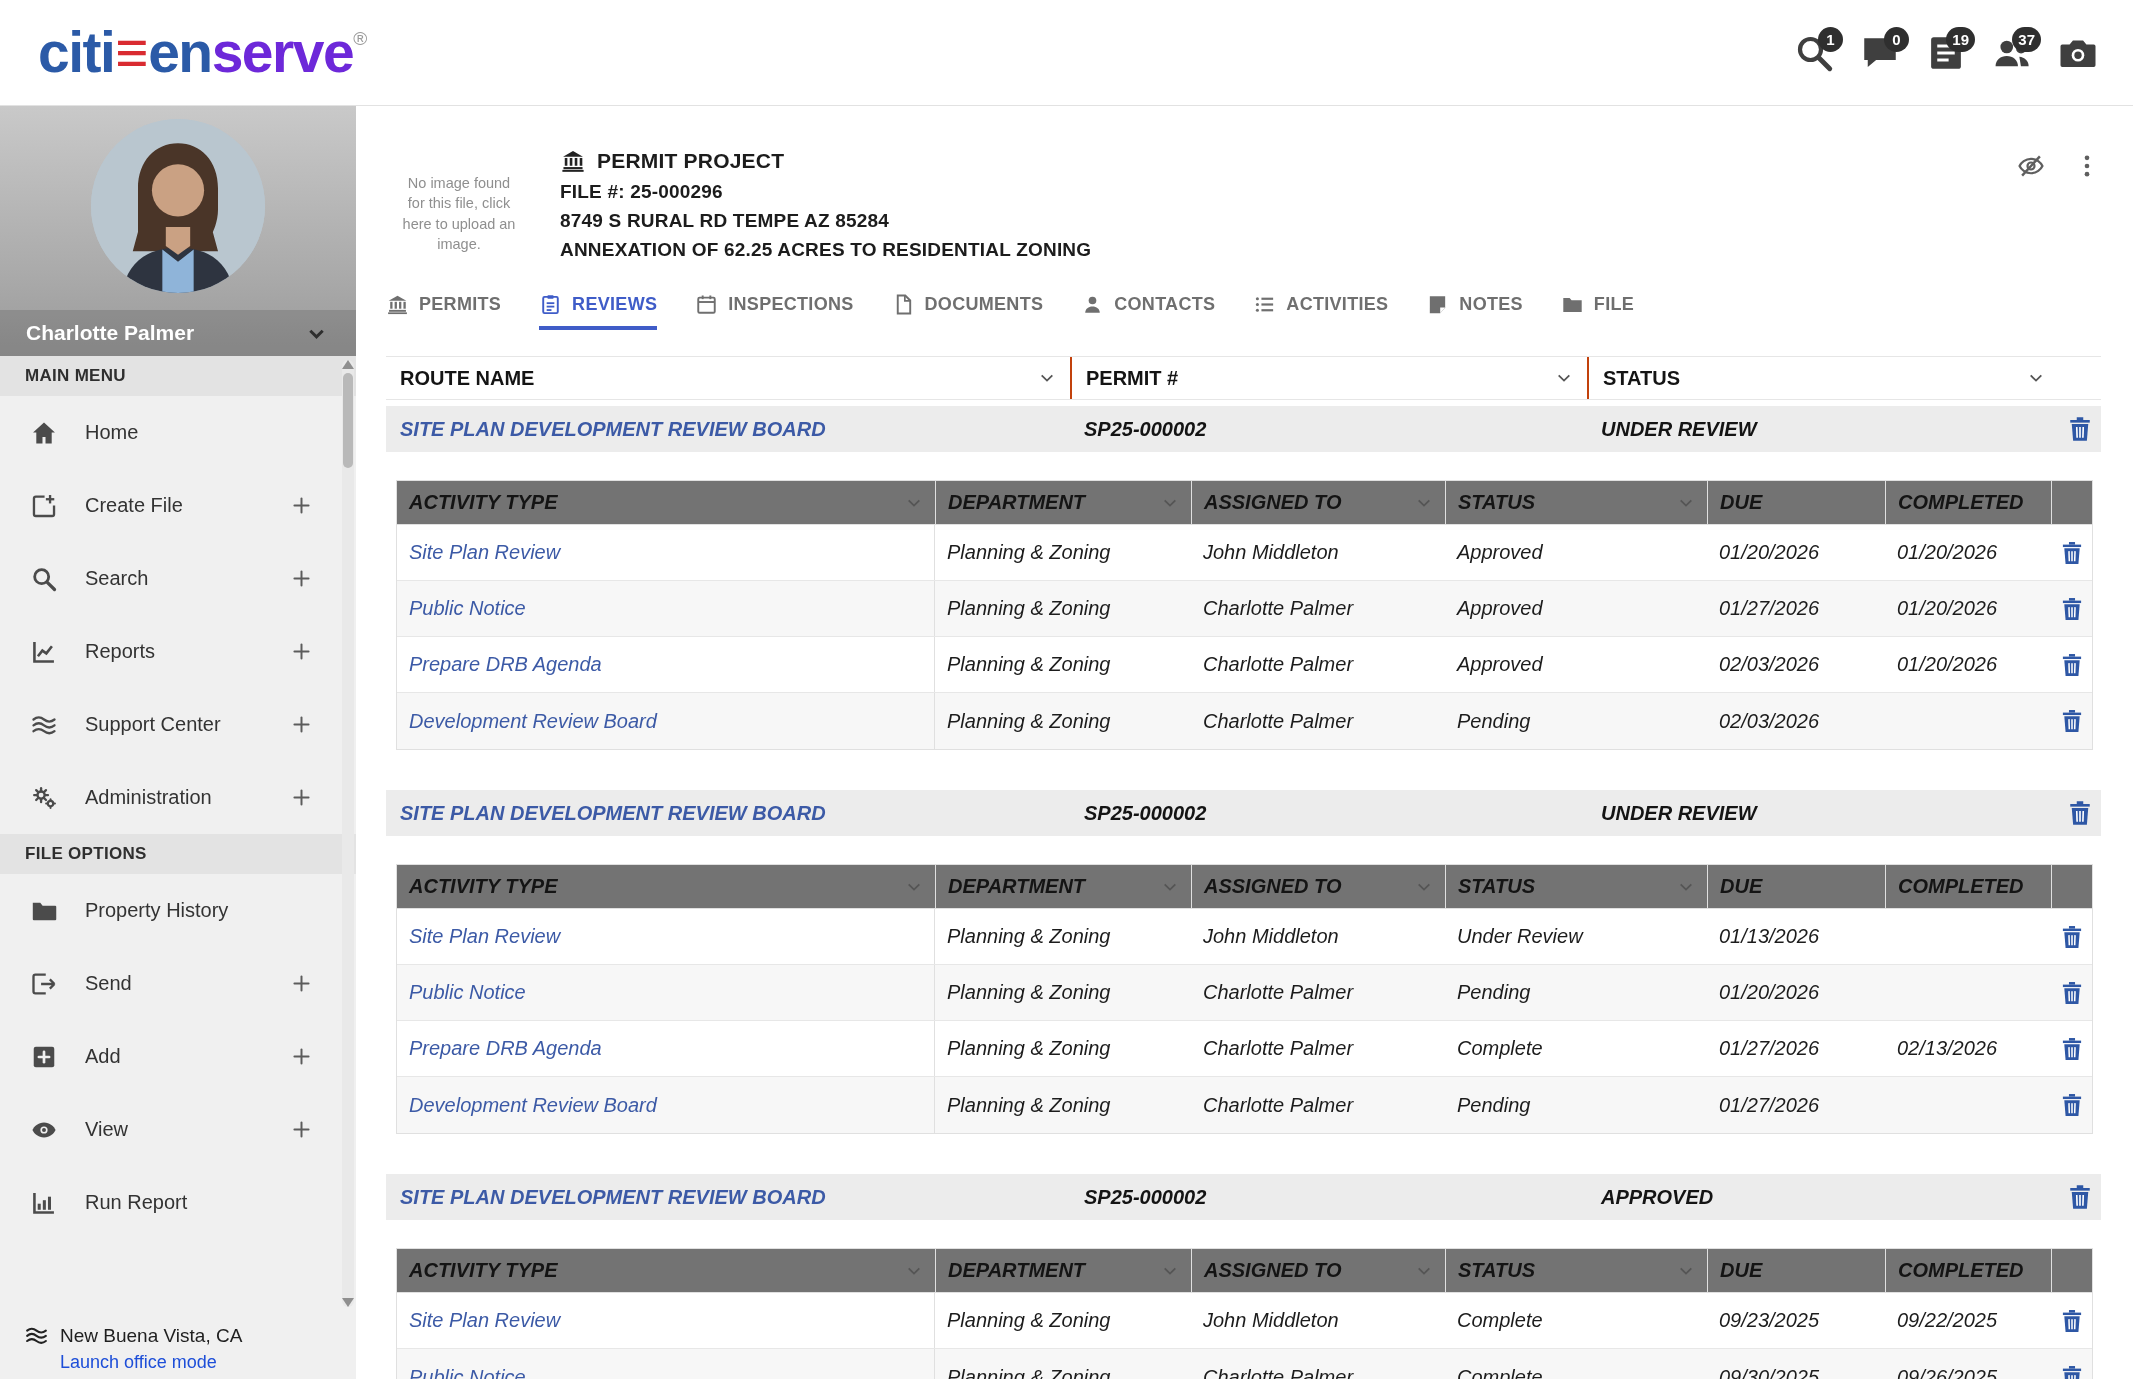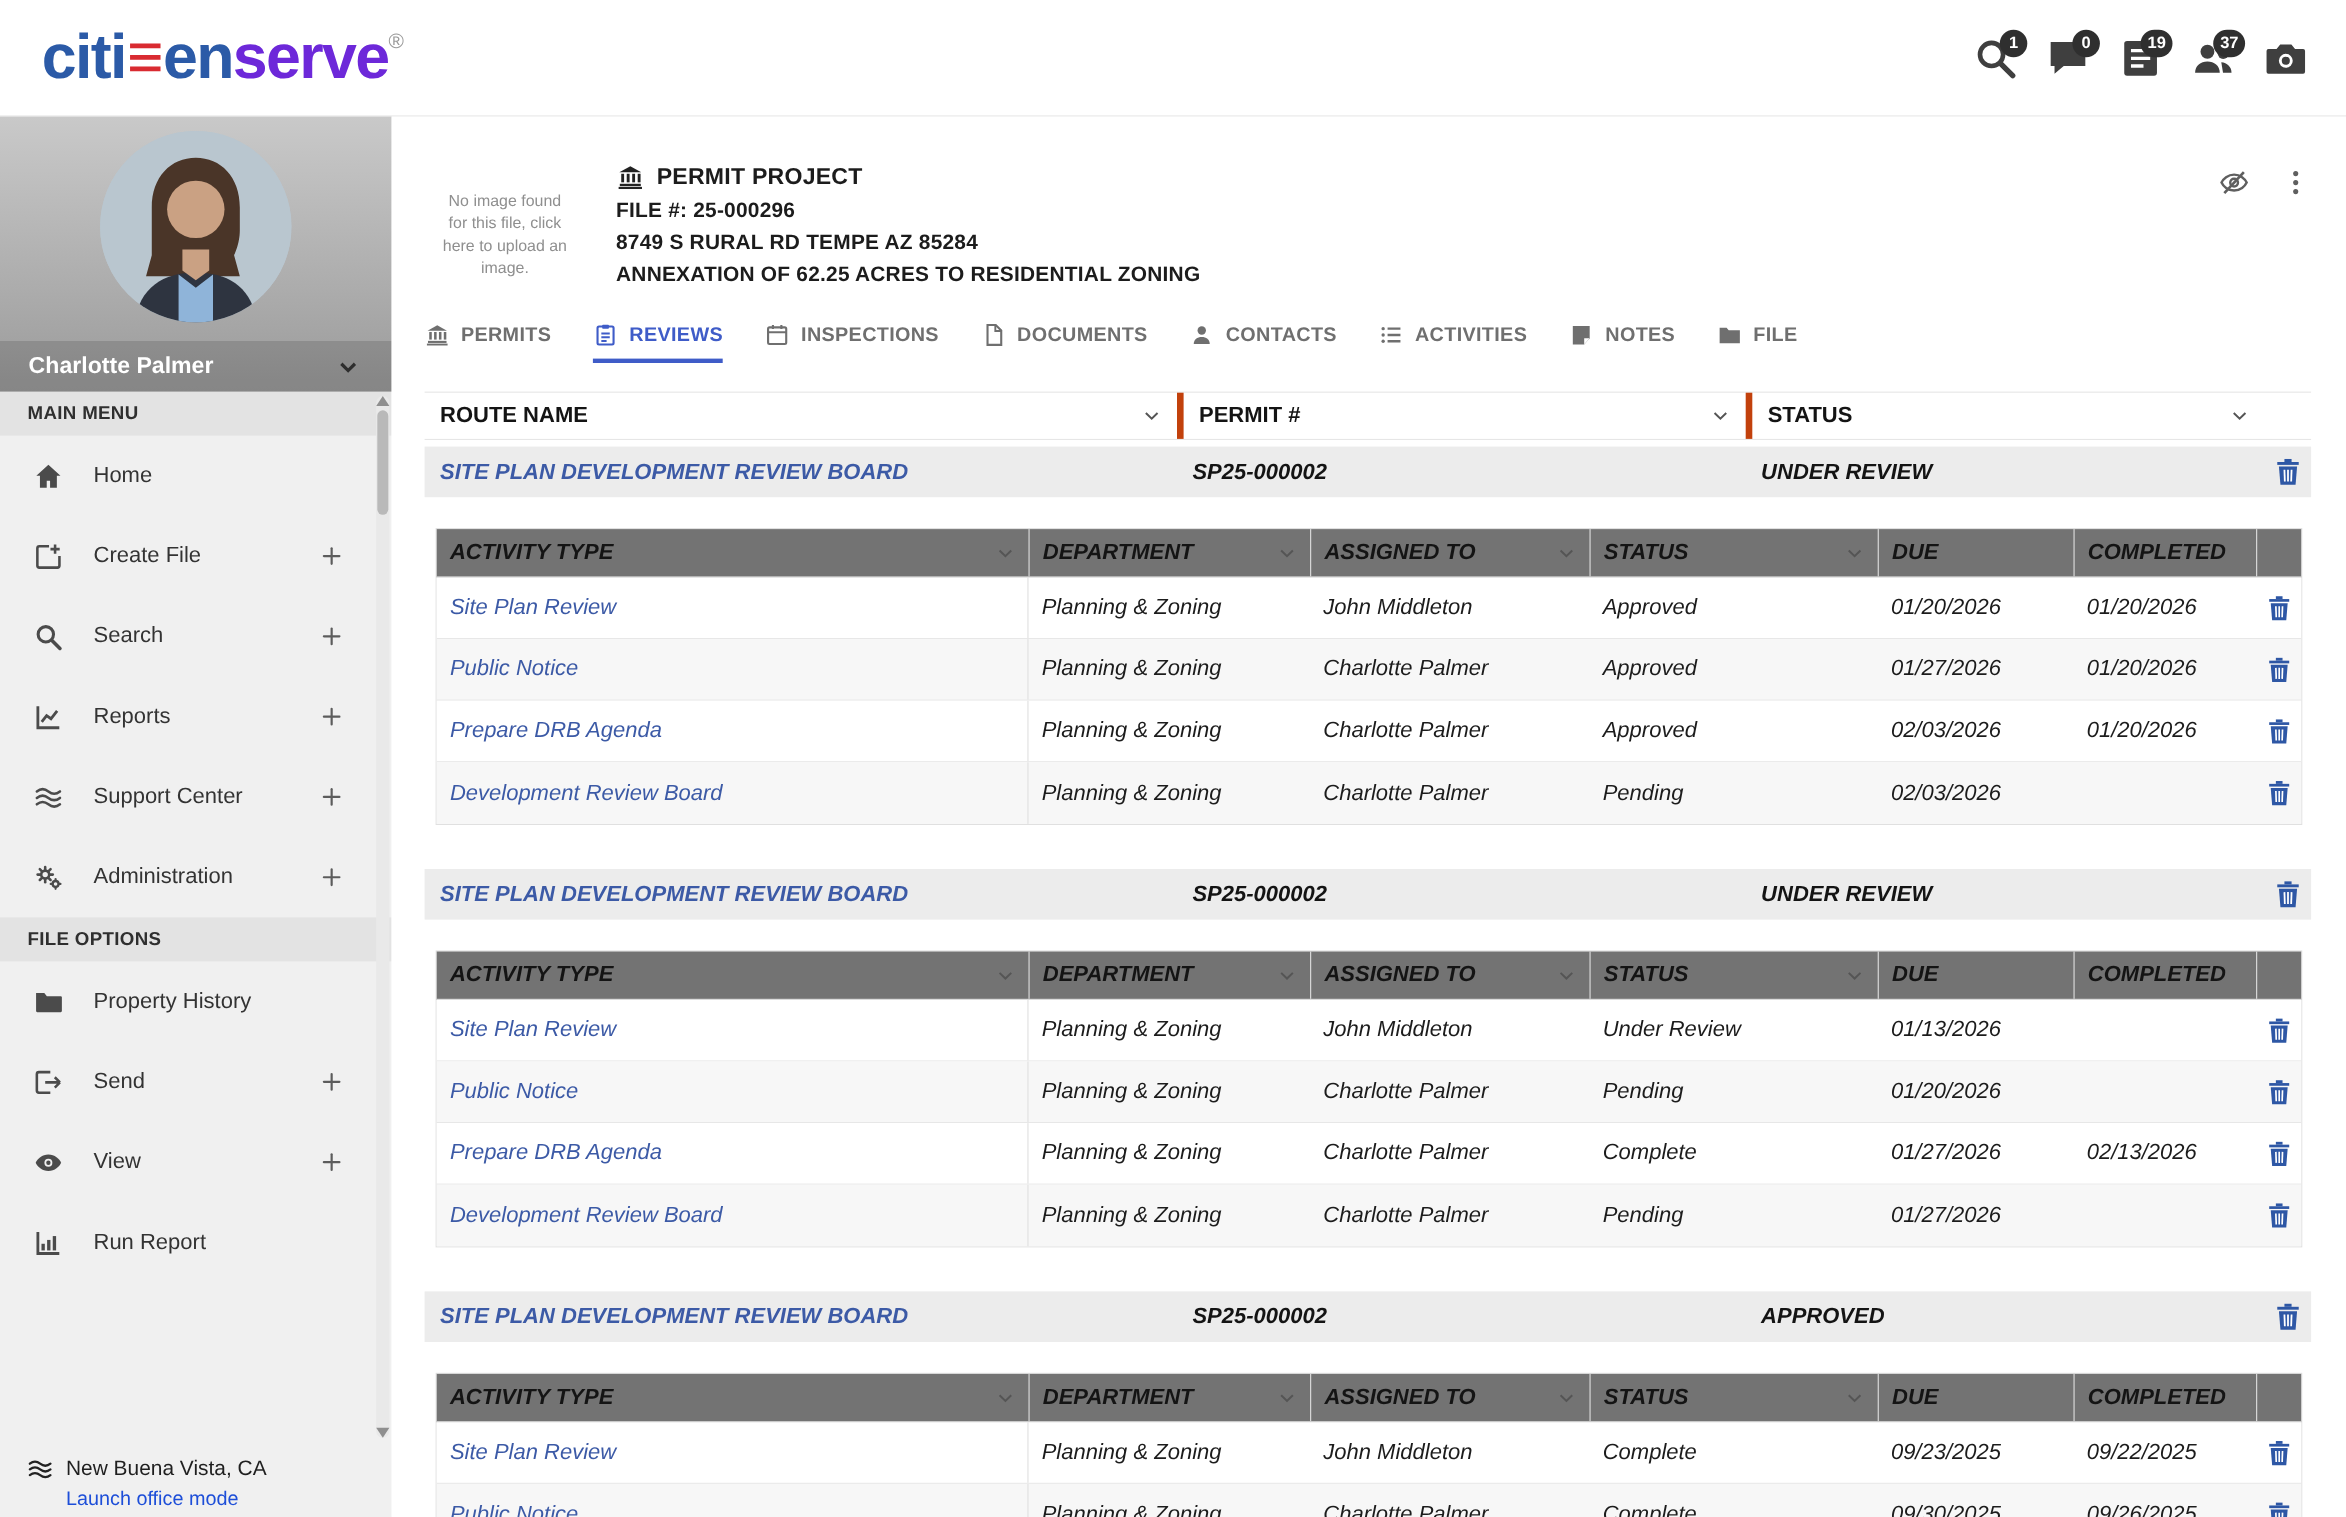--- a/index.html
+++ b/index.html
@@ -66,21 +66,21 @@
 .tabs{margin-top:32px;display:flex;gap:38px;align-items:flex-end;}
 .tab{display:flex;align-items:center;gap:10px;padding-bottom:10px;color:#6f6f6f;cursor:pointer;border-bottom:4px solid transparent;}
 .tab-icon{width:23px;height:23px;}
 .tab-label{font-size:18px;font-weight:bold;letter-spacing:.3px;}
 .tab.active{color:#3f5cc8;border-bottom-color:#3f5cc8;}
 
 
 .outer-header{margin-top:26px;display:grid;grid-template-columns:684px 517px 472px 1fr;height:44px;
   align-items:center;border-top:1px solid #e6e6e6;border-bottom:1px solid #e6e6e6;}
 .ohcell{display:flex;align-items:center;height:100%;padding:0 12px 0 14px;}
-.ohcell + .ohcell{border-left:6px solid #c2410c;}
+.ohcell + .ohcell{border-left:2px solid #c2410c;}
 .hlabel{font-size:20px;font-weight:bold;color:#141414;cursor:pointer;}
 .chev{width:22px;height:22px;color:#555;margin-left:auto;cursor:pointer;}
 .group{margin-top:6px;margin-bottom:40px;font-style:italic;}
 .group-row{display:grid;grid-template-columns:684px 517px 472px 1fr;height:46px;align-items:center;background:#ececec;}
 .route-link{font-size:20px;font-weight:bold;color:#3c5aa6;padding-left:14px;cursor:pointer;display:inline-block;}
 .g-permit,.g-status{font-size:20px;font-weight:bold;color:#141414;padding-left:14px;}
 .g-trash{display:flex;justify-content:center;}
 .trash{width:30px;height:30px;color:#2e57a5;cursor:pointer;display:block;}
 .inner-table{margin:28px 8px 0 10px;border:1px solid #e0e0e0;}
 .inner-header{display:grid;grid-template-columns:538px 256px 254px 262px 178px 166px 1fr;height:44px;
@@ -320,20 +320,40 @@
                   <g stroke="currentColor" stroke-width="1.9" stroke-linecap="round">
                     <line x1="12" y1="5.2" x2="12" y2="18.8"></line>
                     <line x1="5.2" y1="12" x2="18.8" y2="12"></line>
                   </g>
                 </svg>
               </span>
   </div>
             <div class="menu-item">
     <span class="mi-icon">
                 <svg viewBox="0 0 24 24">
+                  <rect x="3.2" y="3.2" width="17.6" height="17.6" rx="1.8" fill="currentColor"></rect>
+                  <g stroke="#f0f0f0" stroke-width="2.3" stroke-linecap="round">
+                    <line x1="12" y1="7.6" x2="12" y2="16.4"></line>
+                    <line x1="7.6" y1="12" x2="16.4" y2="12"></line>
+                  </g>
+                </svg>
+              </span>
+    <span class="mi-label">Add</span>
+    <span class="mi-plus">
+                <svg viewBox="0 0 24 24">
+                  <g stroke="currentColor" stroke-width="1.9" stroke-linecap="round">
+                    <line x1="12" y1="5.2" x2="12" y2="18.8"></line>
+                    <line x1="5.2" y1="12" x2="18.8" y2="12"></line>
+                  </g>
+                </svg>
+              </span>
+  </div>
+            <div class="menu-item">
+    <span class="mi-icon">
+                <svg viewBox="0 0 24 24">
                   <path d="M12 5.6C7.1 5.6 3.4 9 2.1 12c1.3 3 5 6.4 9.9 6.4s8.6-3.4 9.9-6.4c-1.3-3-5-6.4-9.9-6.4z" fill="currentColor"></path>
                   <circle cx="12" cy="12" r="3.1" fill="#f0f0f0"></circle>
                   <circle cx="12" cy="12" r="1.7" fill="currentColor"></circle>
                 </svg>
               </span>
     <span class="mi-label">View</span>
     <span class="mi-plus">
                 <svg viewBox="0 0 24 24">
                   <g stroke="currentColor" stroke-width="1.9" stroke-linecap="round">
                     <line x1="12" y1="5.2" x2="12" y2="18.8"></line>

